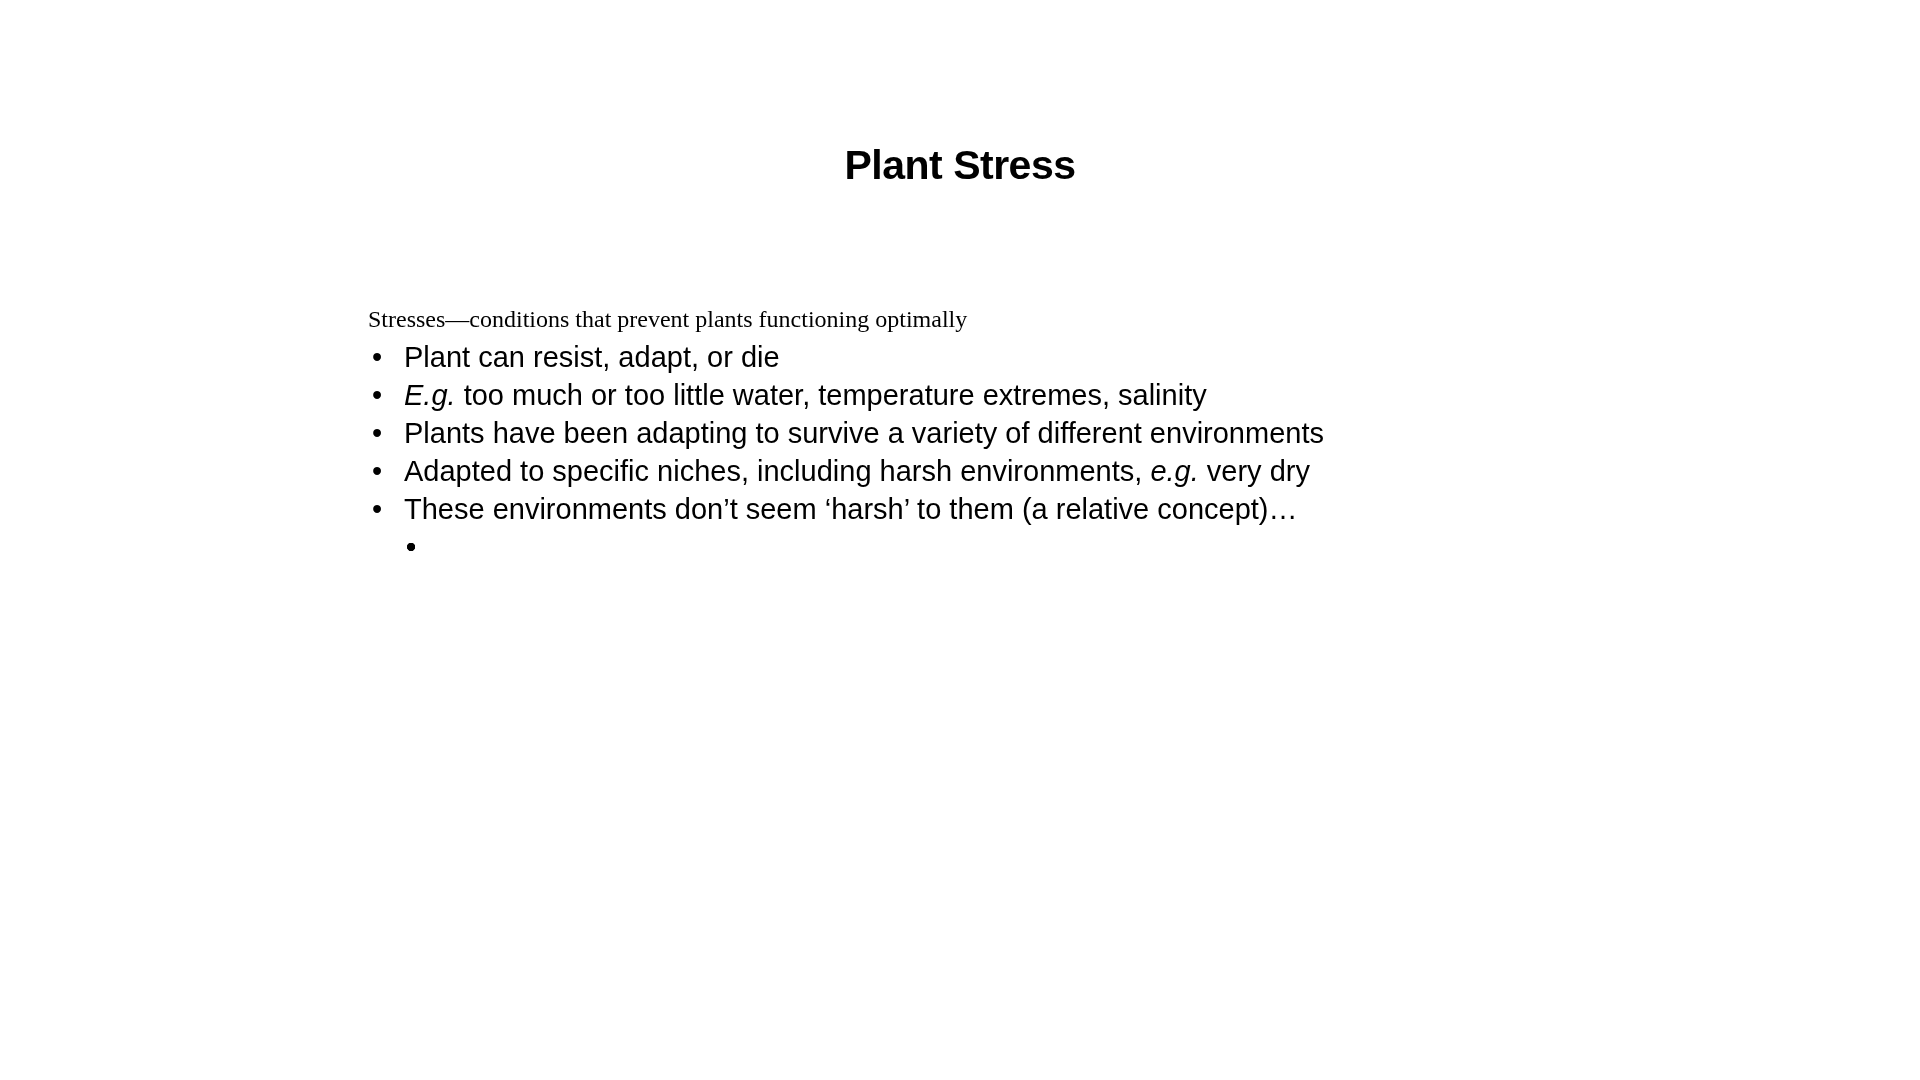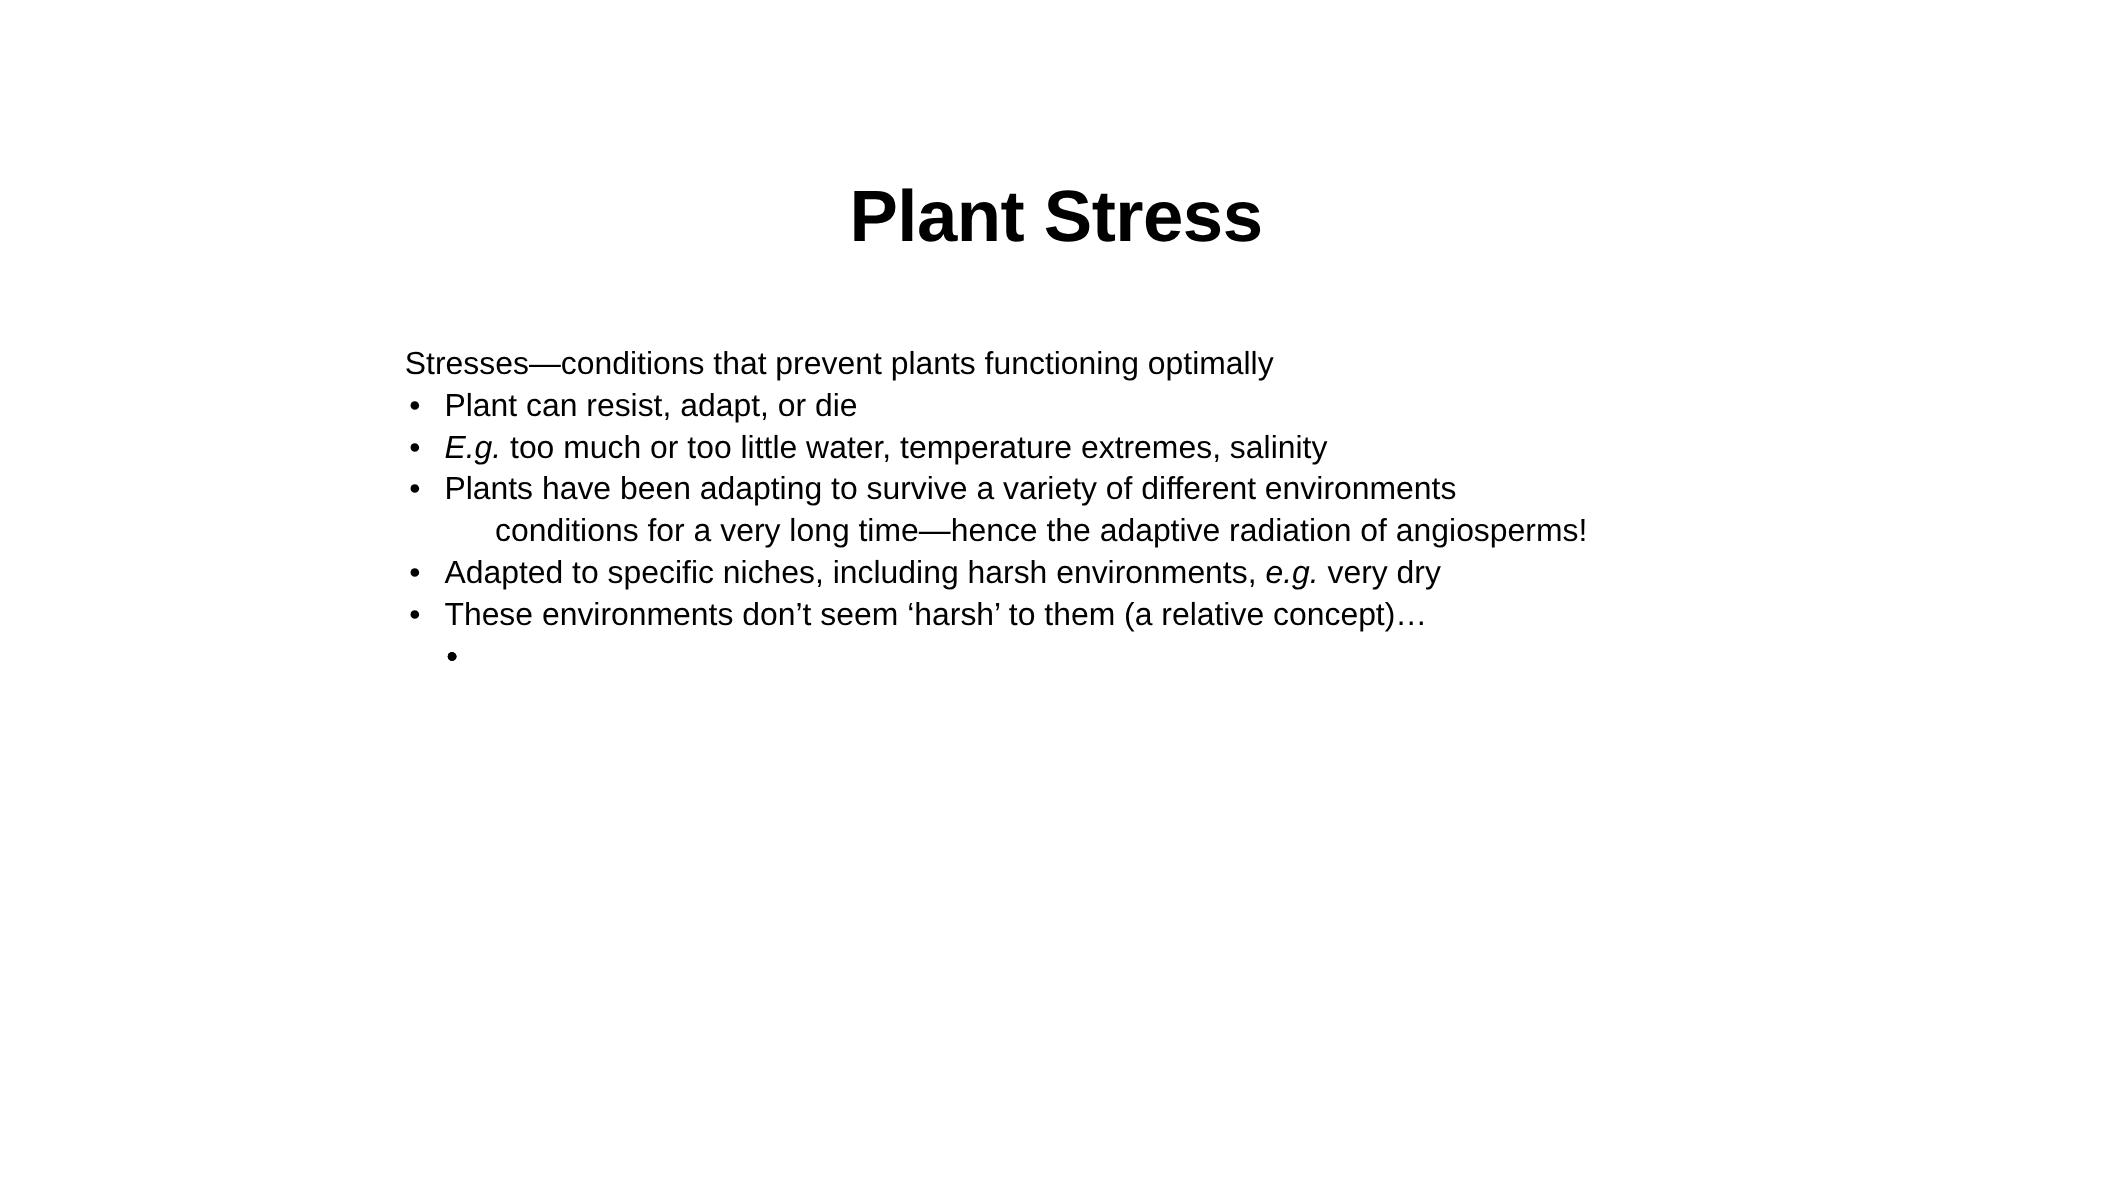--- a/index.html
+++ b/index.html
@@ -19,36 +19,37 @@
     width: 1920px;
     height: 1080px;
     background: #ffffff;
   }
   .slide-title {
     position: absolute;
     top: 116px;
     left: 0;
     width: 1920px;
     text-align: center;
-    font-size: 66px;
+    font-size: 41px;
     font-weight: bold;
     letter-spacing: -0.5px;
     line-height: 1.1;
   }
   .body-block {
     position: absolute;
     top: 300px;
     left: 368px;
     width: 1240px;
   }
   .lead {
-    font-size: 29px;
+    font-size: 24px;
     line-height: 38px;
-    margin: 12px 0 0 0;
+    margin: 0 0 0 0;
     white-space: nowrap;
+    font-family: Liberation Serif, serif;
   }
   ul.level1 {
     list-style: none;
     margin: 0;
     padding: 0;
   }
   ul.level1 > li {
     position: relative;
     font-size: 29px;
     line-height: 38px;
@@ -117,21 +118,20 @@
       </li>
 
       <li>
         <span class="bullet">•</span>
         <span class="text-wrap"><span class="ital">E.g.</span><span> too much or too little water, temperature extremes, salinity</span></span>
       </li>
 
       <li>
         <span class="bullet">•</span>
         <span class="text-wrap">Plants have been adapting to survive a variety of different environments</span>
-        <span class="cont">conditions for a very long time—hence the adaptive radiation of angiosperms!</span>
       </li>
 
       <li>
         <span class="bullet">•</span>
         <span class="text-wrap"><span>Adapted to specific niches, including harsh environments, </span><span class="ital">e.g.</span><span> very dry</span></span>
       </li>
 
       <li>
         <span class="bullet">•</span>
         <span class="text-wrap">These environments don’t seem ‘harsh’ to them (a relative concept)…</span>

